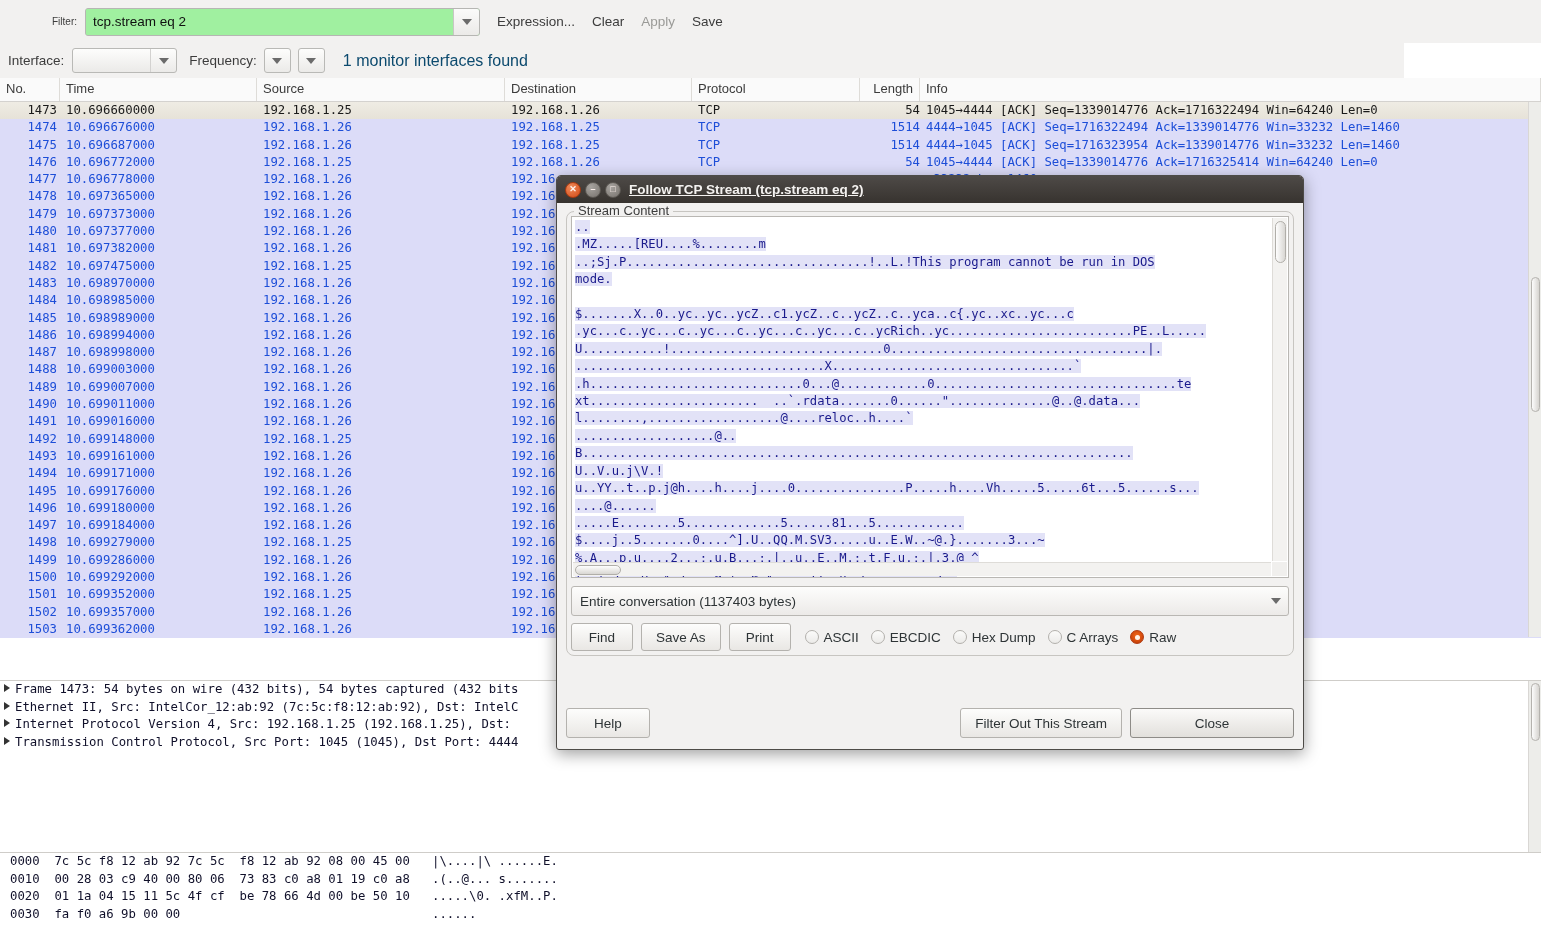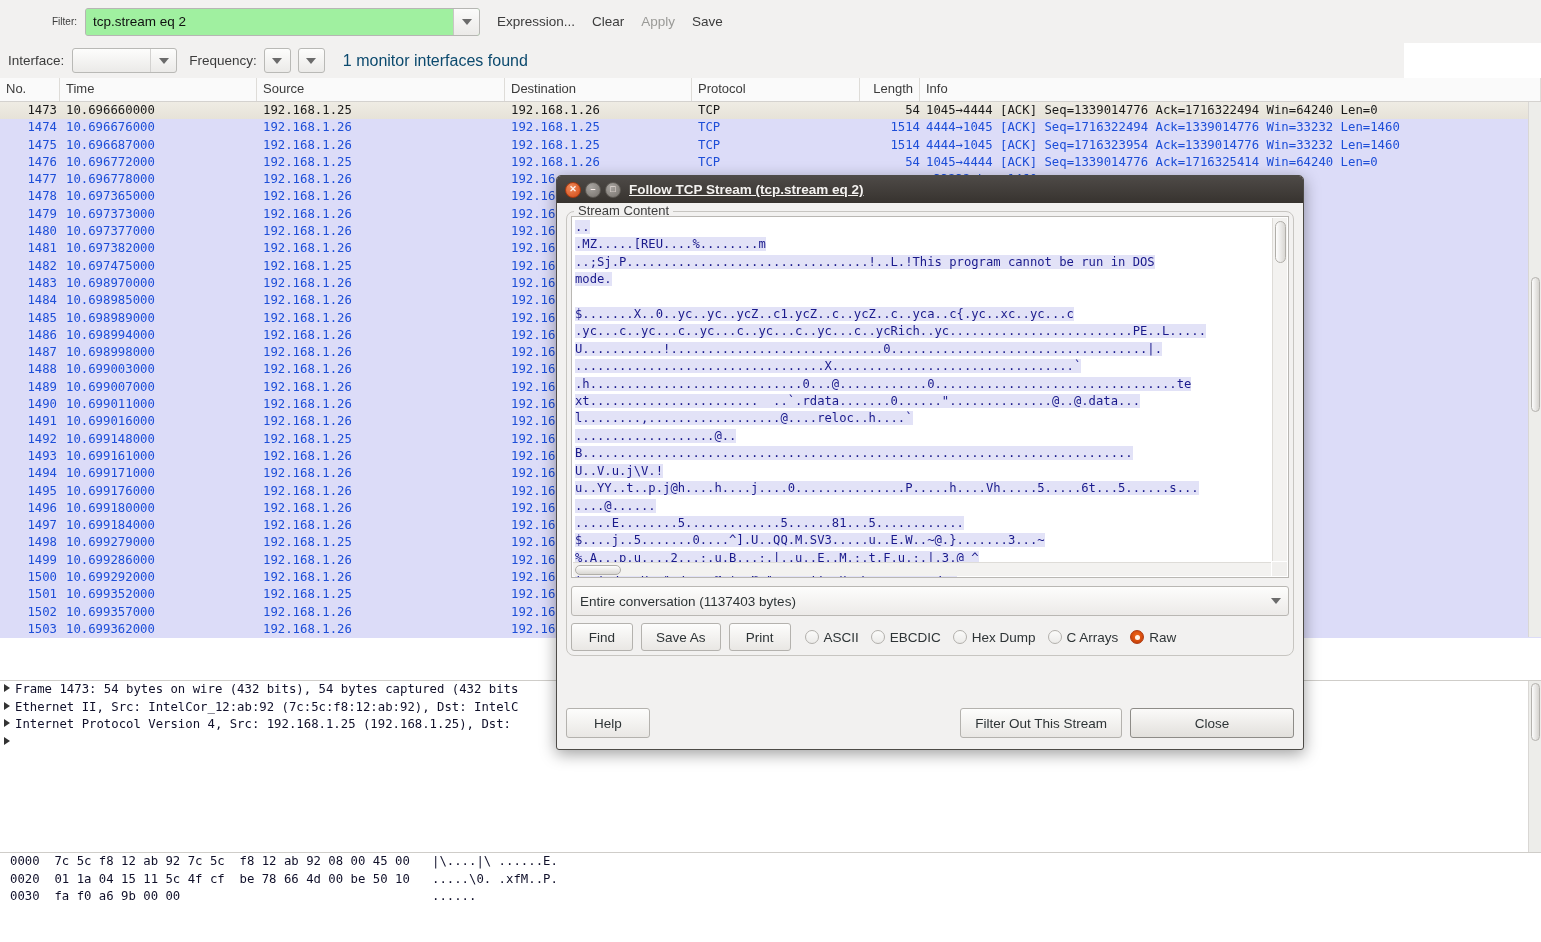--- a/index.html
+++ b/index.html
@@ -567,30 +567,31 @@
     <div class="plist-vscroll">
       <div class="plist-vthumb"></div>
     </div>
   </div>
 
   <div class="pdetail">
     <div id="detail-lines">
         <div class="dline"><span class="expander"></span><span>Frame 1473: 54 bytes on wire (432 bits), 54 bytes captured (432 bits</span></div>
         <div class="dline"><span class="expander"></span><span>Ethernet II, Src: IntelCor_12:ab:92 (7c:5c:f8:12:ab:92), Dst: IntelC</span></div>
         <div class="dline"><span class="expander"></span><span>Internet Protocol Version 4, Src: 192.168.1.25 (192.168.1.25), Dst: </span></div>
-        <div class="dline"><span class="expander"></span></div>
+        <div class="dline"><span class="expander"></span><span>Transmission Control Protocol, Src Port: 1045 (1045), Dst Port: 4444</span></div>
       </div>
     <div class="pdetail-vscroll">
       <div class="pdetail-vthumb"></div>
     </div>
   </div>
 
   <div class="hexpane">
     <div id="hex-lines">
         <div class="hline">0000  7c 5c f8 12 ab 92 7c 5c  f8 12 ab 92 08 00 45 00   |\....|\ ......E.</div>
+        <div class="hline">0010  00 28 03 c9 40 00 80 06  73 83 c0 a8 01 19 c0 a8   .(..@... s.......</div>
         <div class="hline">0020  01 1a 04 15 11 5c 4f cf  be 78 66 4d 00 be 50 10   .....\0. .xfM..P.</div>
         <div class="hline">0030  fa f0 a6 9b 00 00                                  ......</div>
       </div>
   </div>
 
   <div class="dlg">
     <div class="dlg-title">
       <span class="wbtn close">
           <span class="gx">✕</span>
         </span>

